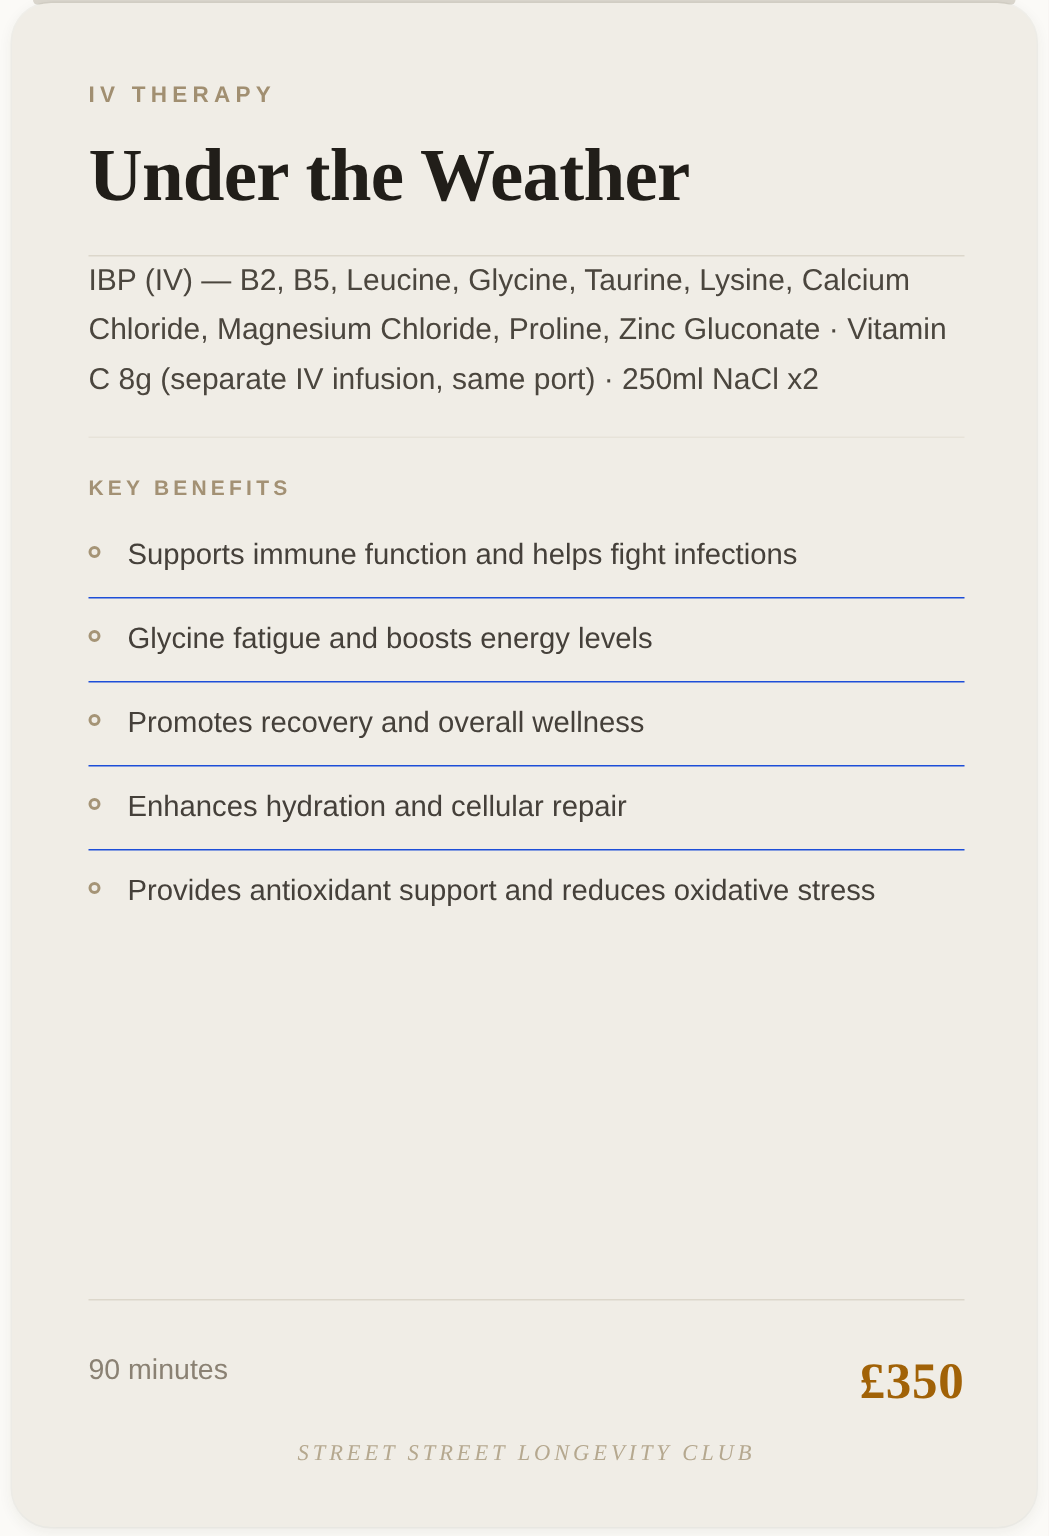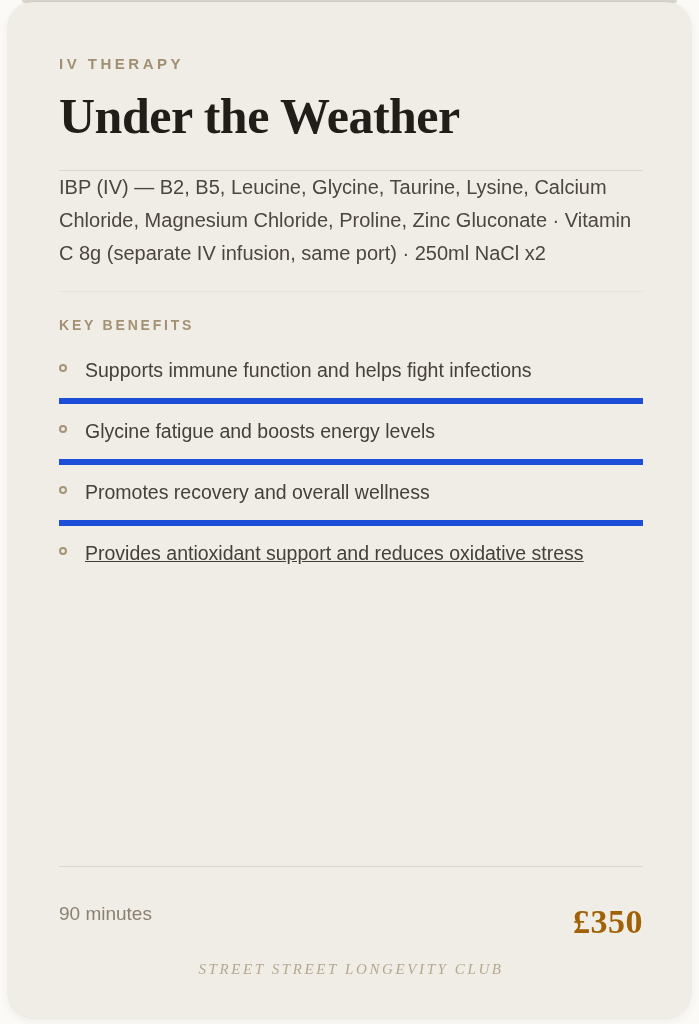--- a/index.html
+++ b/index.html
@@ -66,23 +66,23 @@
   .rule.after-ingredients { margin-top: 21px; }
   .benefits-label { margin-top: 25px; }
 
   .benefits-list { list-style: none; margin-top: 10px; }
   .benefit-item {
     position: relative;
     padding: 14px 0 14px 26px;
     font-size: 19.5px;
     line-height: 27px;
     color: #45403a;
-    border-bottom: 6px solid #1d4ed8;
+    border-bottom: 1px solid #1d4ed8;
   }
-  .benefit-item:last-child { border-bottom: 0; text-decoration: underline; }
+  .benefit-item:last-child { border-bottom: 0; }
   .bullet {
     position: absolute; left: 0; top: 21px;
     width: 8px; height: 8px;
     border: 2px solid #a59476;
     border-radius: 50%;
     background: transparent;
   }
 
   .bottom-block { margin-top: auto; }
   .meta-row {
@@ -137,20 +137,24 @@
       <li class="benefit-item">
         <span class="bullet"></span>
         <span>Glycine fatigue and boosts energy levels</span>
       </li>
       <li class="benefit-item">
         <span class="bullet"></span>
         <span>Promotes recovery and overall wellness</span>
       </li>
       <li class="benefit-item">
         <span class="bullet"></span>
+        <span>Enhances hydration and cellular repair</span>
+      </li>
+      <li class="benefit-item">
+        <span class="bullet"></span>
         <span>Provides antioxidant support and reduces oxidative stress</span>
       </li>
     </ul>
 
     <div class="bottom-block">
       <hr class="rule">
       <div class="meta-row">
         <span class="duration">90 minutes</span>
         <span class="price">£350</span>
       </div>

